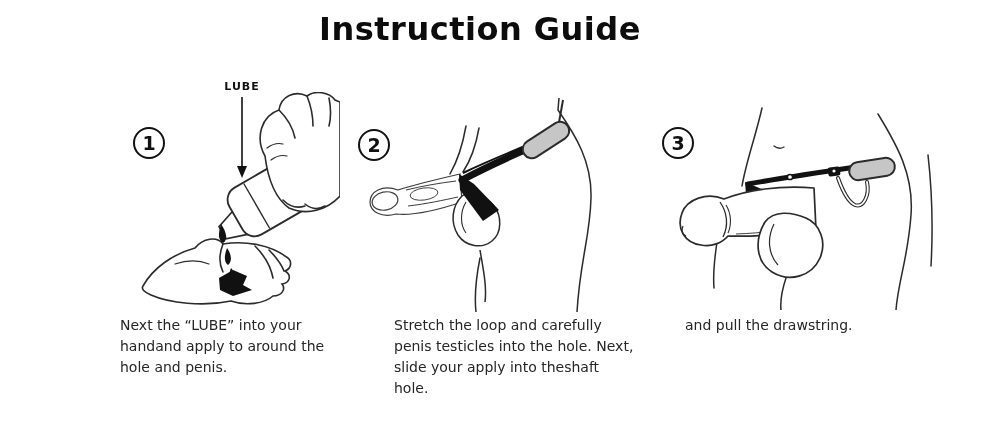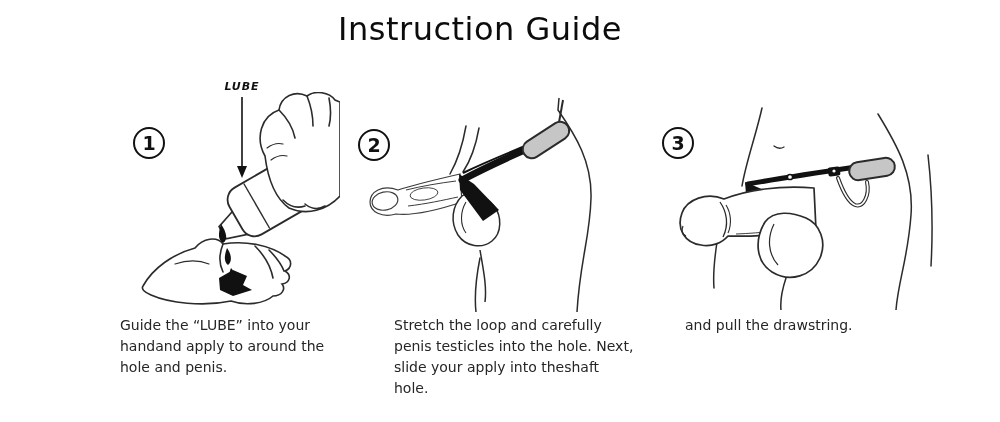--- a/index.html
+++ b/index.html
@@ -4,33 +4,33 @@
 <style>
   html,body { margin:0; padding:0; }
   body {
     width:1000px; height:422px; background:#ffffff;
     font-family:"DejaVu Sans","Liberation Sans",sans-serif;
     position:relative; overflow:hidden; color:#262626;
   }
   .root { position:absolute; inset:0; }
   .title {
     position:absolute; top:10px; left:0; width:960px; text-align:center;
-    font-size:32px; font-weight:400; color:#0c0c0c; letter-spacing:0.5px;
+    font-size:32px; font-weight:700; color:#0c0c0c; letter-spacing:0.5px;
   }
   .step-circle {
     position:absolute; width:28px; height:28px; border:2.5px solid #111;
     border-radius:50%; background:#fff; display:flex; align-items:center;
     justify-content:center; font-size:19px; font-weight:600; color:#111;
   }
   #circle1 { left:133px; top:127px; }
   #circle2 { left:358px; top:129px; }
   #circle3 { left:662px; top:127px; }
   .lube-label {
     position:absolute; left:208px; top:80px; width:68px; text-align:center;
-    font-size:11px; font-weight:700; letter-spacing:1px; color:#111;font-style:italic;
+    font-size:11px; font-weight:700; letter-spacing:1px; color:#111;
   }
   .illu { position:absolute; }
   #illu1 { left:115px; top:92px; }
   #illu2 { left:362px; top:98px; }
   #illu3 { left:662px; top:100px; }
   .caption {
     position:absolute; top:315px; font-size:14px; line-height:21px;
     color:#262626; white-space:nowrap;
   }
   #caption1 { left:120px; }
@@ -170,21 +170,21 @@
       <path d="M74,134 C100,133 125,130 144,126" fill="none" stroke-width="0.9"></path>
     </g>
 
     <g stroke="#2b2b2b" stroke-width="1.7" fill="#fff">
       <path d="M103,122 C92,140 94,162 110,172 C128,183 150,176 158,158 C165,142 158,124 144,118 C130,112 112,110 103,122 Z"></path>
       <path d="M112,124 C105,138 106,154 116,165" fill="none" stroke-width="1.2"></path>
     </g>
   </svg>
 
   <div class="caption" id="caption1">
-    <div>Guide the “LUBE” into your</div>
+    <div>Next the “LUBE” into your</div>
     <div>handand apply to around the</div>
     <div>hole and penis.</div>
   </div>
   <div class="caption" id="caption2">
     <div>Stretch the loop and carefully</div>
     <div>penis testicles into the hole. Next,</div>
     <div>slide your apply into theshaft</div>
     <div>hole.</div>
   </div>
   <div class="caption" id="caption3">

